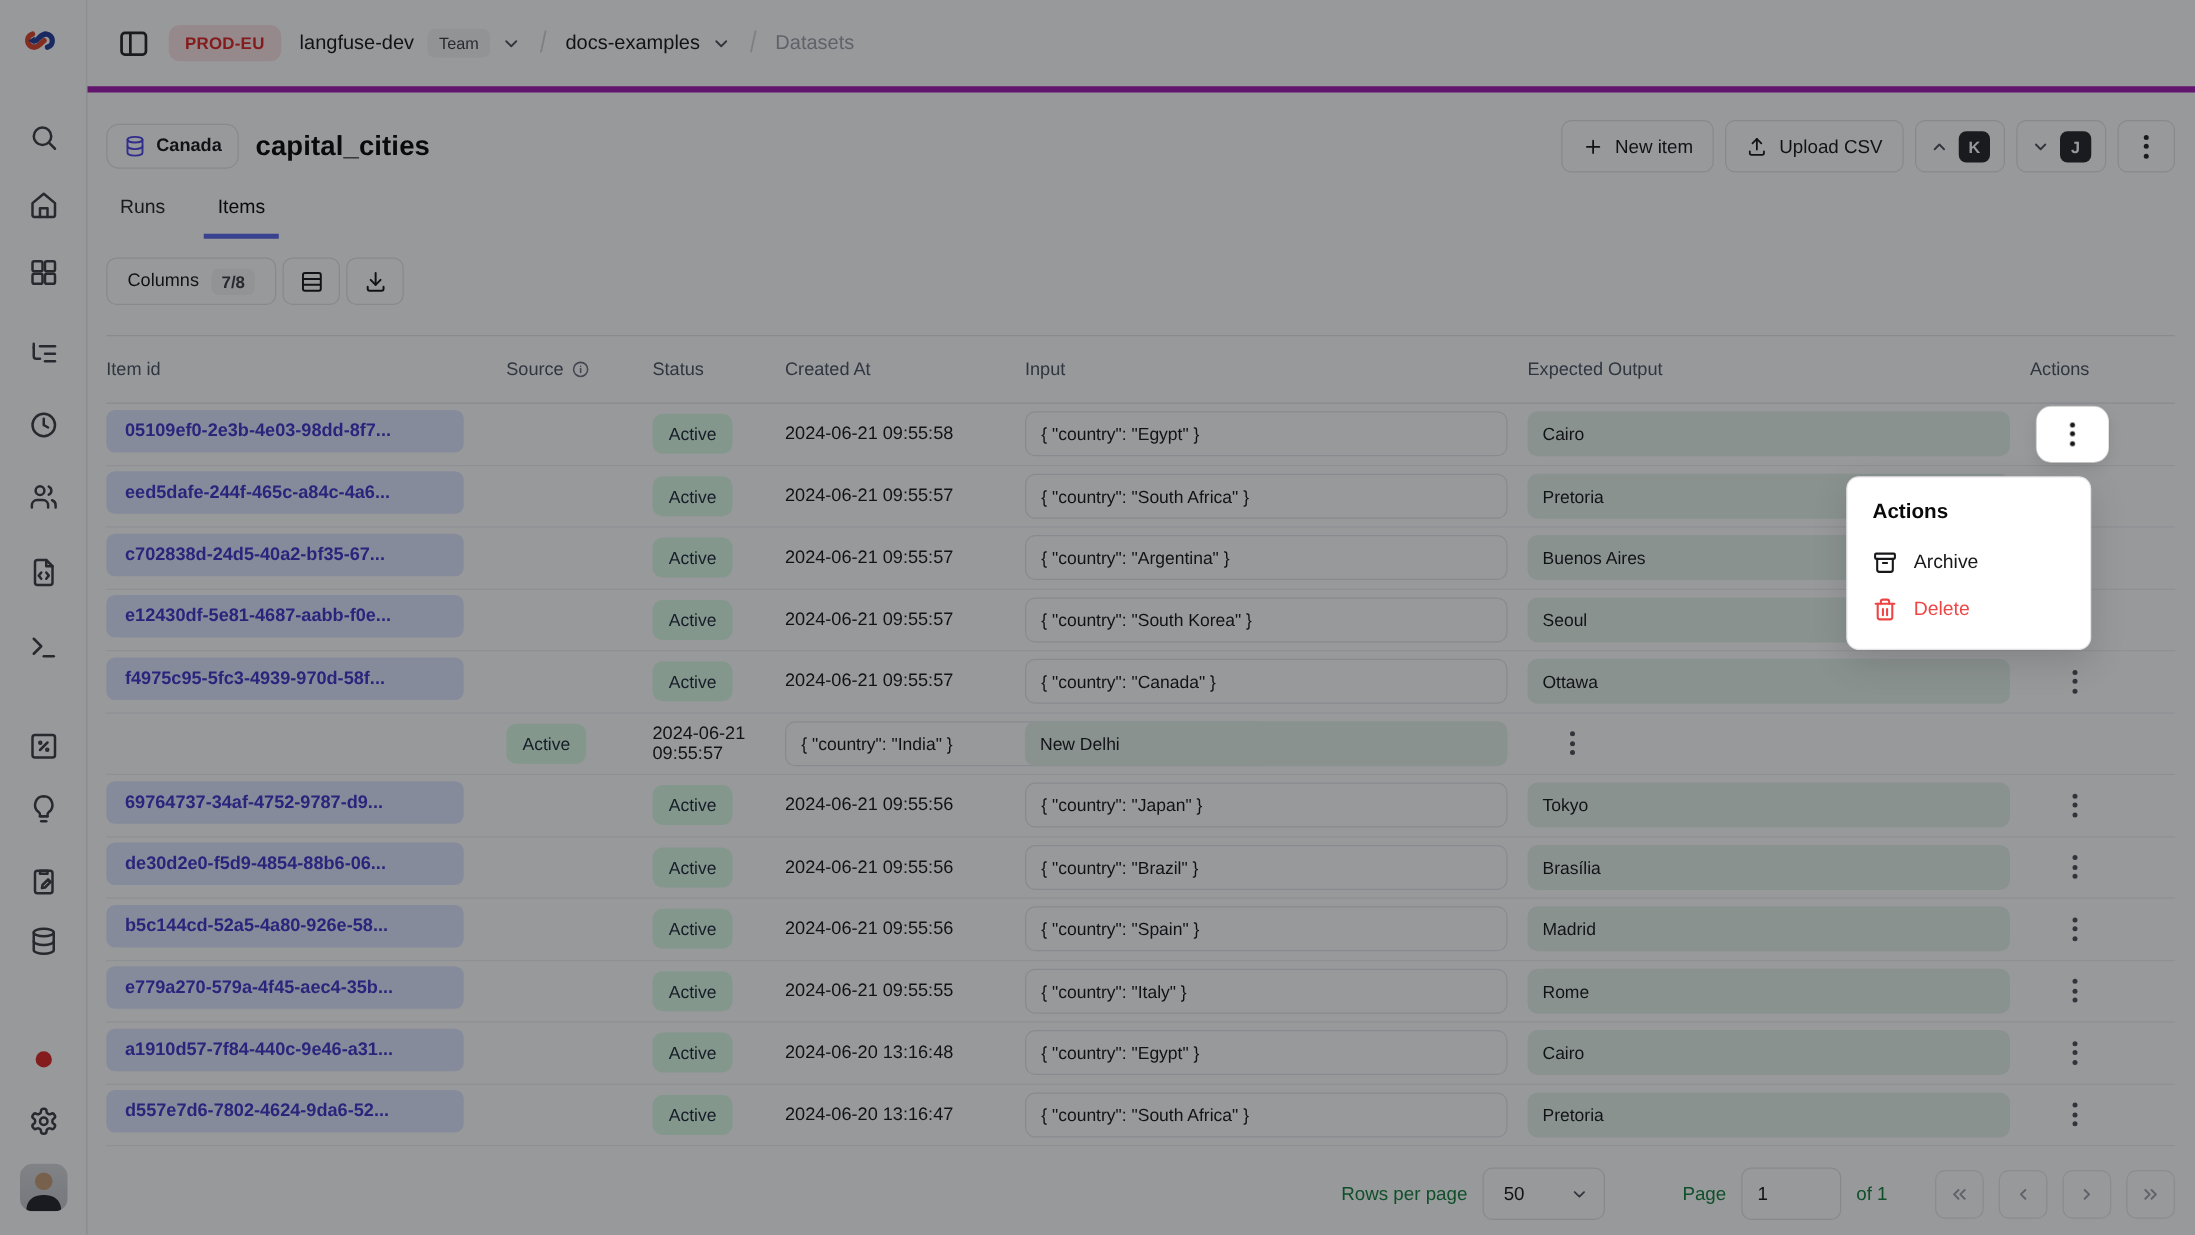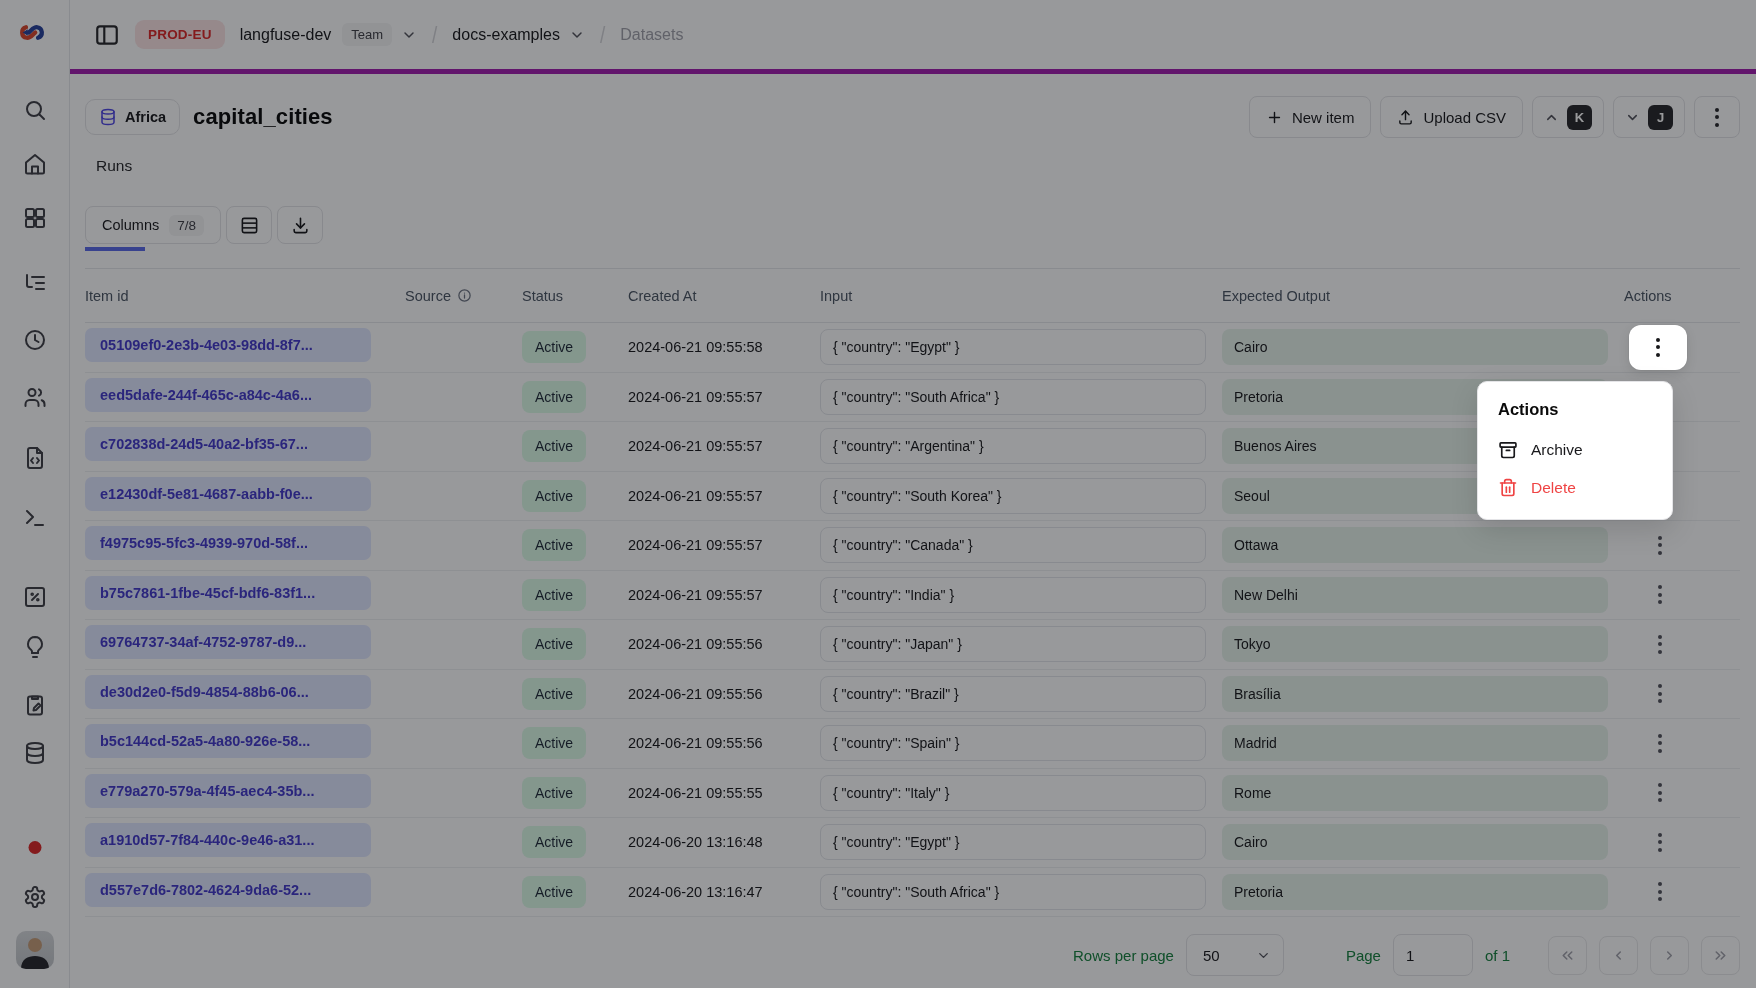--- a/index.html
+++ b/index.html
@@ -74,31 +74,31 @@
   .kbd-btn { padding: 0 11px; gap: 8px; }
   .kbd-btn svg { width: 15px; height: 15px; color: #52525b; }
   .kbd {
     width: 25px; height: 25px; border-radius: 6px; background: #27272a; color: #fff;
     font-size: 13px; font-weight: 600; display: inline-flex; align-items: center; justify-content: center;
   }
   .dots-v { display: inline-flex; flex-direction: column; gap: 3.5px; }
   .dots-v i { width: 4px; height: 4px; border-radius: 50%; background: #27272a; }
 
   
-  .tabs { margin-top: 13px; display: flex; gap: 20px; height: 40px; align-items: flex-start; flex-direction: column; }
+  .tabs { margin-top: 13px; display: flex; gap: 20px; height: 40px; align-items: flex-start; }
   .tab {
     padding: 6px 11px 12px; font-size: 15.5px; font-weight: 500; color: #27272a;
     cursor: pointer; border-bottom: 4px solid transparent;
   }
   .tab.active { border-bottom-color: #5b6ae8; color: #0a0a0a; }
 
   
   .toolbar { margin-top: 15px; display: flex; align-items: center; gap: 5px; }
   .columns-btn { height: 38px; font-size: 14.5px; gap: 10px; }
-  .count-badge { background: #f4f4f5; color: #3f3f46; border-radius: 6px; padding: 3px 8px; font-size: 13.5px; font-weight: 400; }
+  .count-badge { background: #f4f4f5; color: #3f3f46; border-radius: 6px; padding: 3px 8px; font-size: 13.5px; font-weight: 700; }
   .icon-btn { width: 46px; height: 38px; justify-content: center; padding: 0; }
   .icon-btn svg { width: 19px; height: 19px; }
 
   
   .table { margin-top: 24px; }
   .thead, .trow {
     display: grid;
     grid-template-columns: 320px 117px 106px 192px 402px 402px 1fr;
     align-items: center;
   }
@@ -285,21 +285,21 @@
 
 <main class="main">
 
   <div class="header-row">
     <span class="entity-badge">
       <svg viewBox="0 0 24 24" fill="none" stroke="currentColor" stroke-width="2" stroke-linecap="round">
           <ellipse cx="12" cy="5" rx="8" ry="3"></ellipse>
           <path d="M4 5v14c0 1.66 3.58 3 8 3s8-1.34 8-3V5"></path>
           <path d="M4 12c0 1.66 3.58 3 8 3s8-1.34 8-3"></path>
         </svg>
-      <span>Africa</span>
+      <span>Canada</span>
     </span>
     <h1 class="page-title">capital_cities</h1>
 
     <div class="header-actions">
       <button class="btn">
         <svg viewBox="0 0 24 24" fill="none" stroke="currentColor" stroke-width="2" stroke-linecap="round">
             <path d="M12 5v14M5 12h14"></path>
           </svg>
         <span>New item</span>
       </button>
@@ -483,21 +483,20 @@
     <div class="cell cell-actions">
       <button class="dots-btn">
               <i></i>
               <i></i>
               <i></i>
             </button>
     </div>
   </div>
 
   <div class="trow">
-    <div class="cell"><span class="id-badge">b75c7861-1fbe-45cf-bdf6-83f1...</span></div>
     <div class="cell"></div>
     <div class="cell"><span class="status-badge">Active</span></div>
     <div class="cell cell-created">2024-06-21 09:55:57</div>
     <div class="cell">
             <div class="io-box input-box">{ "country": "India" }</div>
           </div>
     <div class="cell">
             <div class="io-box expected-box">New Delhi</div>
           </div>
     <div class="cell cell-actions">

